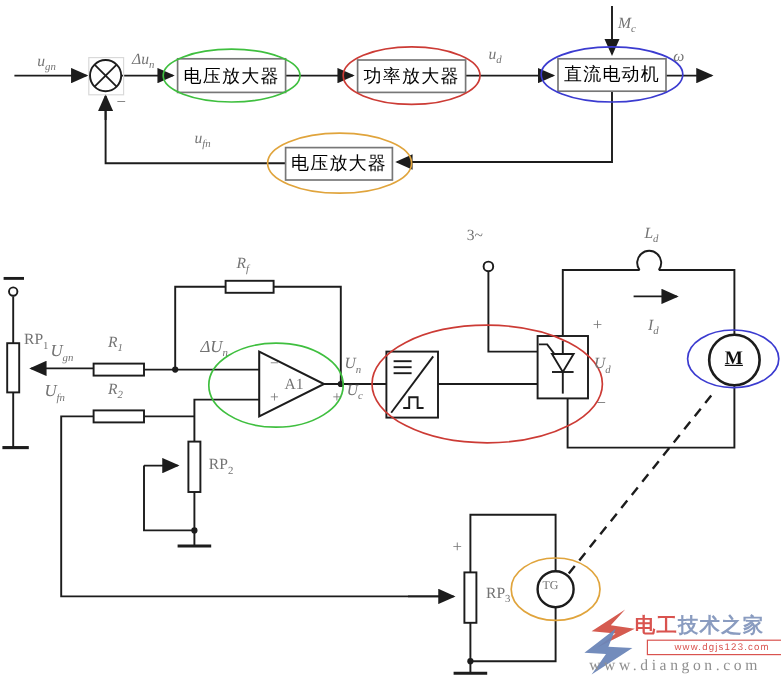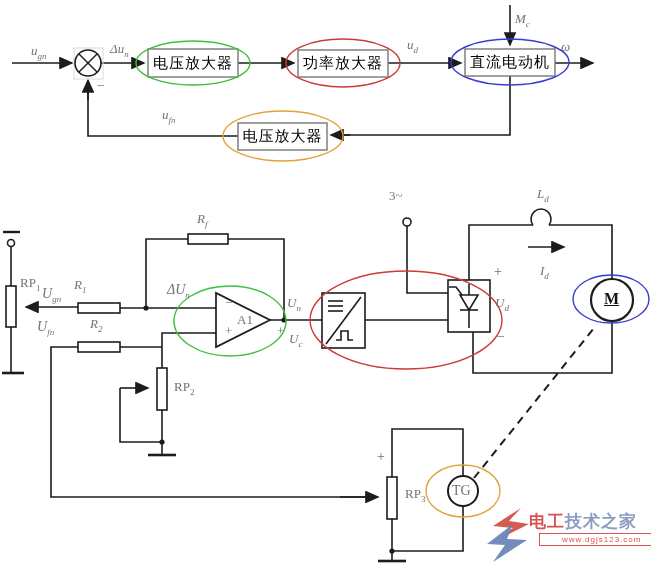--- a/index.html
+++ b/index.html
@@ -173,47 +173,48 @@
 <div class="blk" style="left:238px;top:123px;width:89px;height:27px">
       <span>电压放大器</span>
     </div>
 <div class="lbl" style="left:407px;top:38px"><span>u</span><sub>d</sub></div>
 <div class="lbl" style="left:515px;top:12px"><span>M</span><sub>c</sub></div>
 <div class="lbl" style="left:561px;top:40px"><span>ω</span></div>
 <div class="lbl" style="left:162px;top:108px"><span>u</span><sub>fn</sub></div>
 
 <div class="lbl up" style="left:20px;top:276px"><span>RP</span><sub>1</sub></div>
 <div class="lbl big" style="left:42px;top:287px"><span>U</span><sub>gn</sub></div>
-<div class="lbl" style="left:74px;top:278px"><span>R</span><sub>1</sub></div>
+<div class="lbl" style="left:90px;top:278px"><span>R</span><sub>1</sub></div>
 <div class="lbl big" style="left:167px;top:283px"><span>ΔU</span><sub>n</sub></div>
 <div class="lbl big" style="left:37px;top:320px"><span>U</span><sub>fn</sub></div>
 <div class="lbl" style="left:90px;top:317px"><span>R</span><sub>2</sub></div>
 <div class="lbl" style="left:197px;top:212px"><span>R</span><sub>f</sub></div>
 <div class="lbl up" style="left:237px;top:313px"><span>A1</span></div>
 <div class="lbl up" style="left:225px;top:296px"><span>−</span></div>
 <div class="lbl up" style="left:225px;top:324px"><span>+</span></div>
 <div class="lbl up" style="left:277px;top:324px"><span>+</span></div>
 <div class="lbl" style="left:287px;top:296px"><span>U</span><sub>n</sub></div>
-<div class="lbl" style="left:289px;top:332px"><span>U</span><sub>c</sub></div>
+<div class="lbl" style="left:289px;top:318px"><span>U</span><sub>c</sub></div>
 <div class="lbl up" style="left:389px;top:189px"><span>3~</span></div>
 <div class="lbl up big" style="left:494px;top:265px"><span>+</span></div>
 <div class="lbl" style="left:495px;top:296px"><span>U</span><sub>d</sub></div>
 <div class="lbl up big" style="left:497px;top:330px"><span>−</span></div>
 <div class="lbl" style="left:537px;top:187px"><span>L</span><sub>d</sub></div>
 <div class="lbl" style="left:540px;top:264px"><span>I</span><sub>d</sub></div>
 <div class="motor-m" style="left:604px;top:290px"><span>M</span></div>
 <div class="lbl up" style="left:174px;top:380px"><span>RP</span><sub>2</sub></div>
 <div class="lbl up big" style="left:377px;top:450px"><span>+</span></div>
 <div class="lbl up" style="left:405px;top:487px"><span>RP</span><sub>3</sub></div>
-<div class="lbl up" style="left:452px;top:484px;font-size:14px"><span>TG</span></div>
+<div class="lbl up" style="left:452px;top:484px;font-size:10px"><span>TG</span></div>
 
 <div class="wm">
   <svg width="52" height="58" style="left:6px;top:4px">
     <path d="M38,2 L10,20 L30,22 L14,34 L46,18 L26,15 Z" fill="#d0493d" opacity="0.9"></path>
     <path d="M30,18 L4,38 L22,39 L10,56 L44,34 L24,33 Z" fill="#6b86b8" opacity="0.95"></path>
   </svg>
   <div class="wm-title">
     <span style="color:#d9534f">电工</span><span style="color:#8a9cc0">技术之家</span>
   </div>
   <div class="wm-banner"><span>www.dgjs123.com</span></div>
+  <div class="wm-url"><span>www.diangon.com</span></div>
 </div>
 
 </div>
 
 </body></html>

